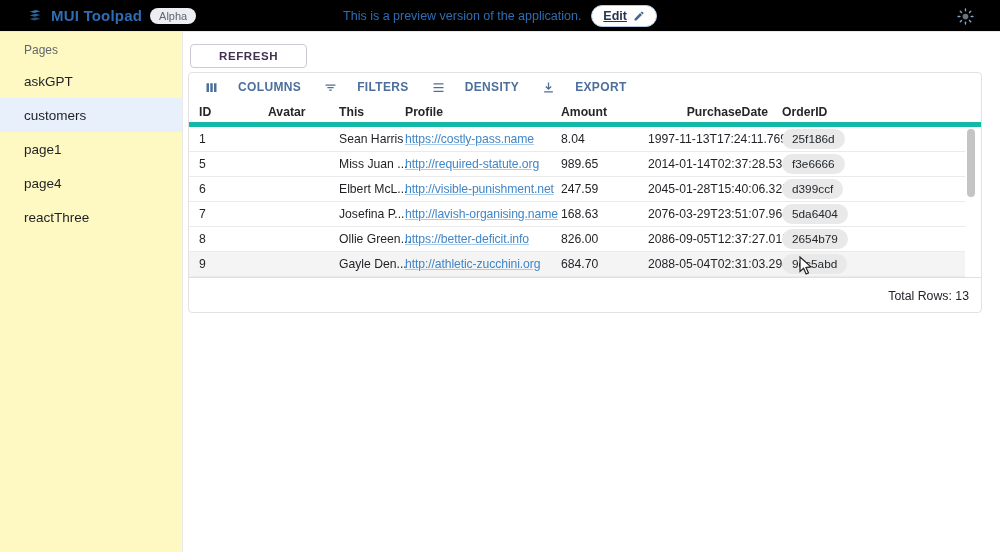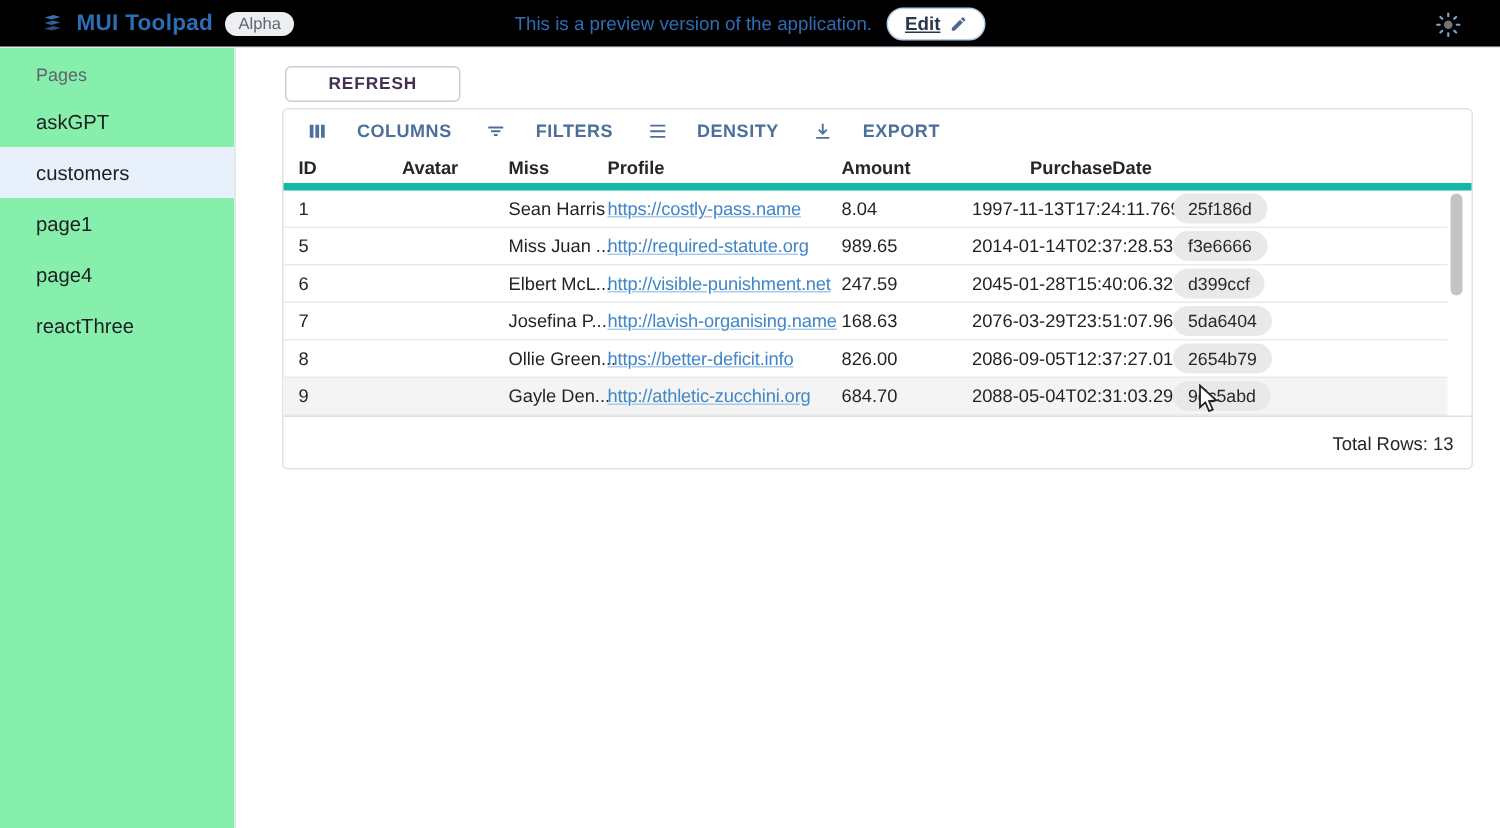--- a/index.html
+++ b/index.html
@@ -9,21 +9,21 @@
   .topbar { position:absolute; top:0; left:0; width:1000px; height:32px; background:#000000; border-bottom:1px solid #e8eaed; display:flex; align-items:center; }
   .brand { display:flex; align-items:center; gap:8px; margin-left:27px; }
   .brand-title { font-size:15px; font-weight:700; color:var(--brand-blue,#2e6db4); letter-spacing:.2px; }
   .alpha-chip { background:#eceef1; color:#5f6672; font-size:11px; padding:2px 9px; border-radius:10px; }
   .topbar-center { position:absolute; left:50%; transform:translateX(-50%); display:flex; align-items:center; gap:10px; }
   .preview-text { font-size:12.5px; color:var(--brand-blue,#2e6db4); }
   .edit-btn { display:flex; align-items:center; gap:6px; border:1px solid #b3cbe4; border-radius:12px; background:#fff; padding:2px 11px; height:22px; font-size:12.5px; font-weight:700; color:#26364b; cursor:pointer;text-decoration:underline; }
   .theme-btn { position:absolute; right:26px; top:8px; width:17px; height:17px; background:none; border:none; cursor:pointer; padding:0; }
 
   
-  .sidebar { position:absolute; top:32px; left:0; width:157px; height:520px; background:#86efac; border-right:1px solid #e9e9e9; }
+  .sidebar { position:absolute; top:32px; left:0; width:183px; height:520px; background:#fef9c3; border-right:1px solid #e9e9e9; }
   .pages-label { font-size:12px; color:#60666e; padding:11px 0 0 24px; }
   .nav-list { margin-top:7px; }
   .nav-item { height:34px; display:flex; align-items:center; padding-left:24px; font-size:13.5px; color:#1d1f23; cursor:pointer; }
   .nav-item.selected { background:var(--selected-item-bg,#e8f0fb); }
 
   
   .refresh-btn { position:absolute; left:190px; top:44px; height:24px; padding:0 28px; background:#fff; border:1px solid #cfc9d5; border-radius:4px; font-size:11.5px; font-weight:700; letter-spacing:.6px; color:var(--refresh-text,#43314f); cursor:pointer; font-family:inherit; }
 
   .grid-card { position:absolute; left:188px; top:72px; width:794px; height:241px; background:#fff; border:1px solid #e2e2e2; border-radius:4px; display:flex; flex-direction:column; }
 
@@ -152,24 +152,25 @@
               <path d="M13 4v8.17l2.59-2.58L17 11l-5 5-5-5 1.41-1.41L11 12.17V4h2zM5 18h14v2H5z"></path>
             </svg>
           </span>
         <span>EXPORT</span>
       </button>
     </div>
 
     <div class="grid-head">
       <div class="c">ID</div>
       <div class="c">Avatar</div>
-      <div class="c">Miss</div>
+      <div class="c">This</div>
       <div class="c">Profile</div>
       <div class="c">Amount</div>
       <div class="c right">PurchaseDate</div>
+      <div class="c orderid">OrderID</div>
     </div>
 
     <div class="grid-rows">
         <div class="grid-row">
     <div class="c">1</div>
     <div class="c"><span class="avatar"></span></div>
     <div class="c">Sean Harris</div>
     <div class="c"><a class="profile-link" href="#">https://costly-pass.name</a></div>
     <div class="c">8.04</div>
     <div class="c right">1997-11-13T17:24:11.769Z</div>

